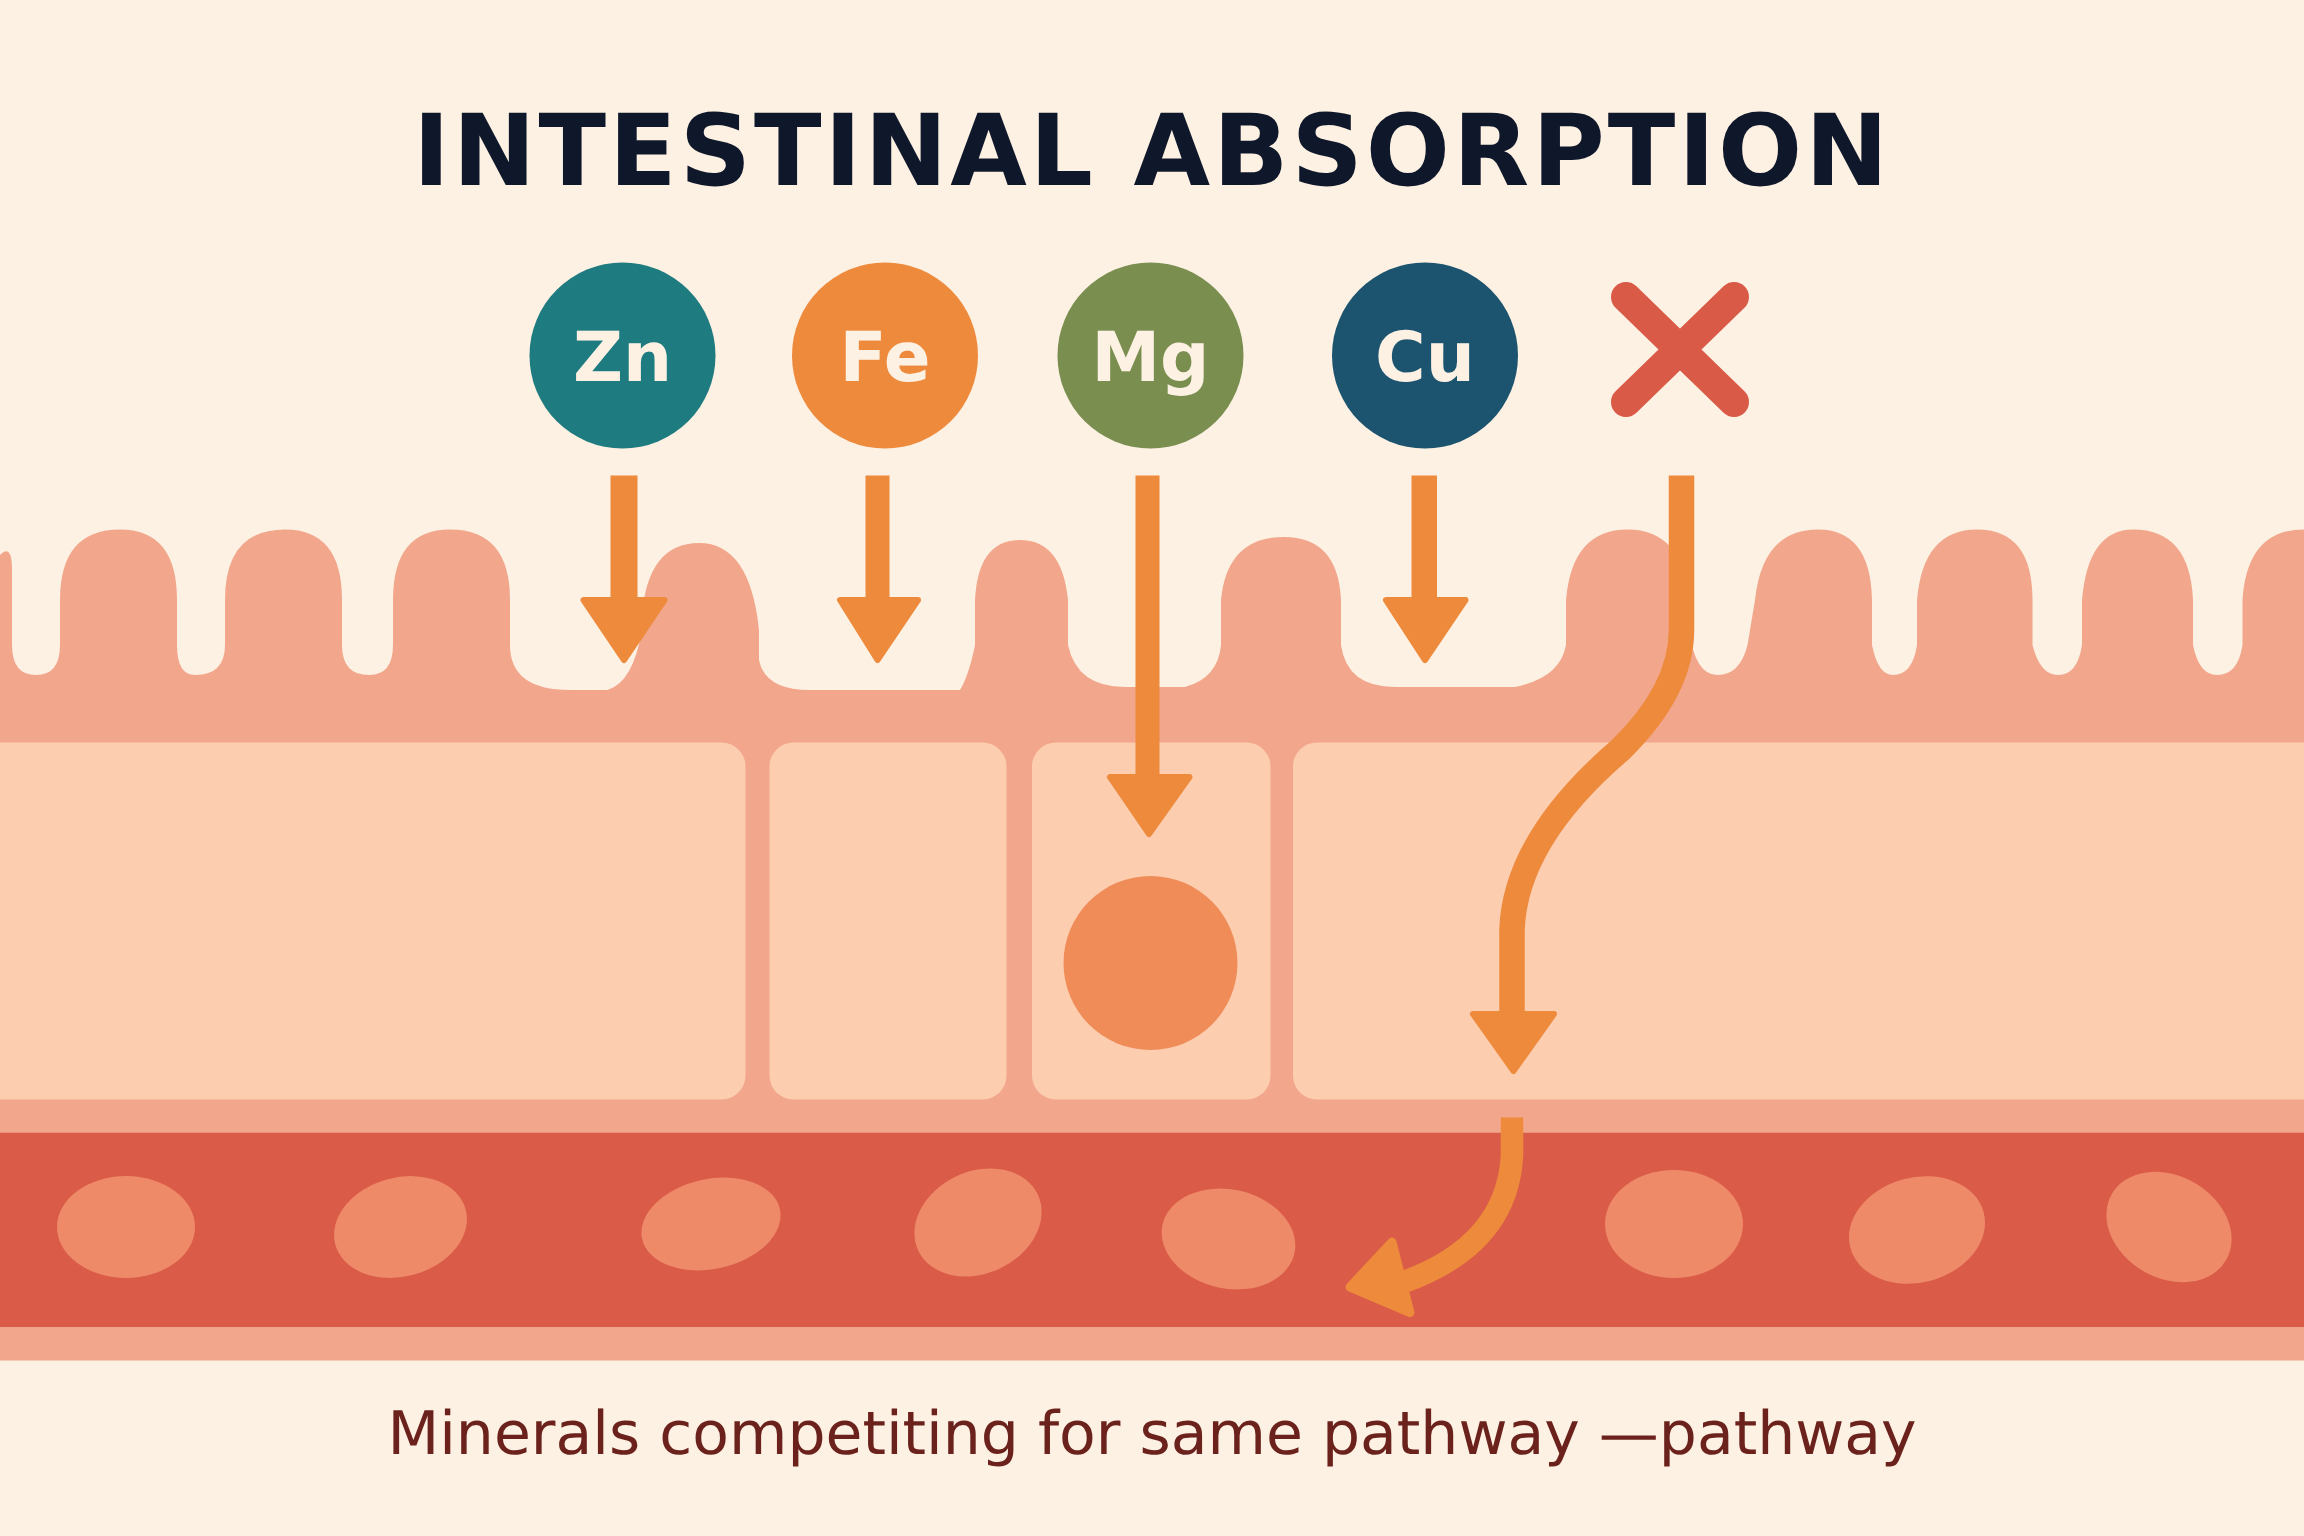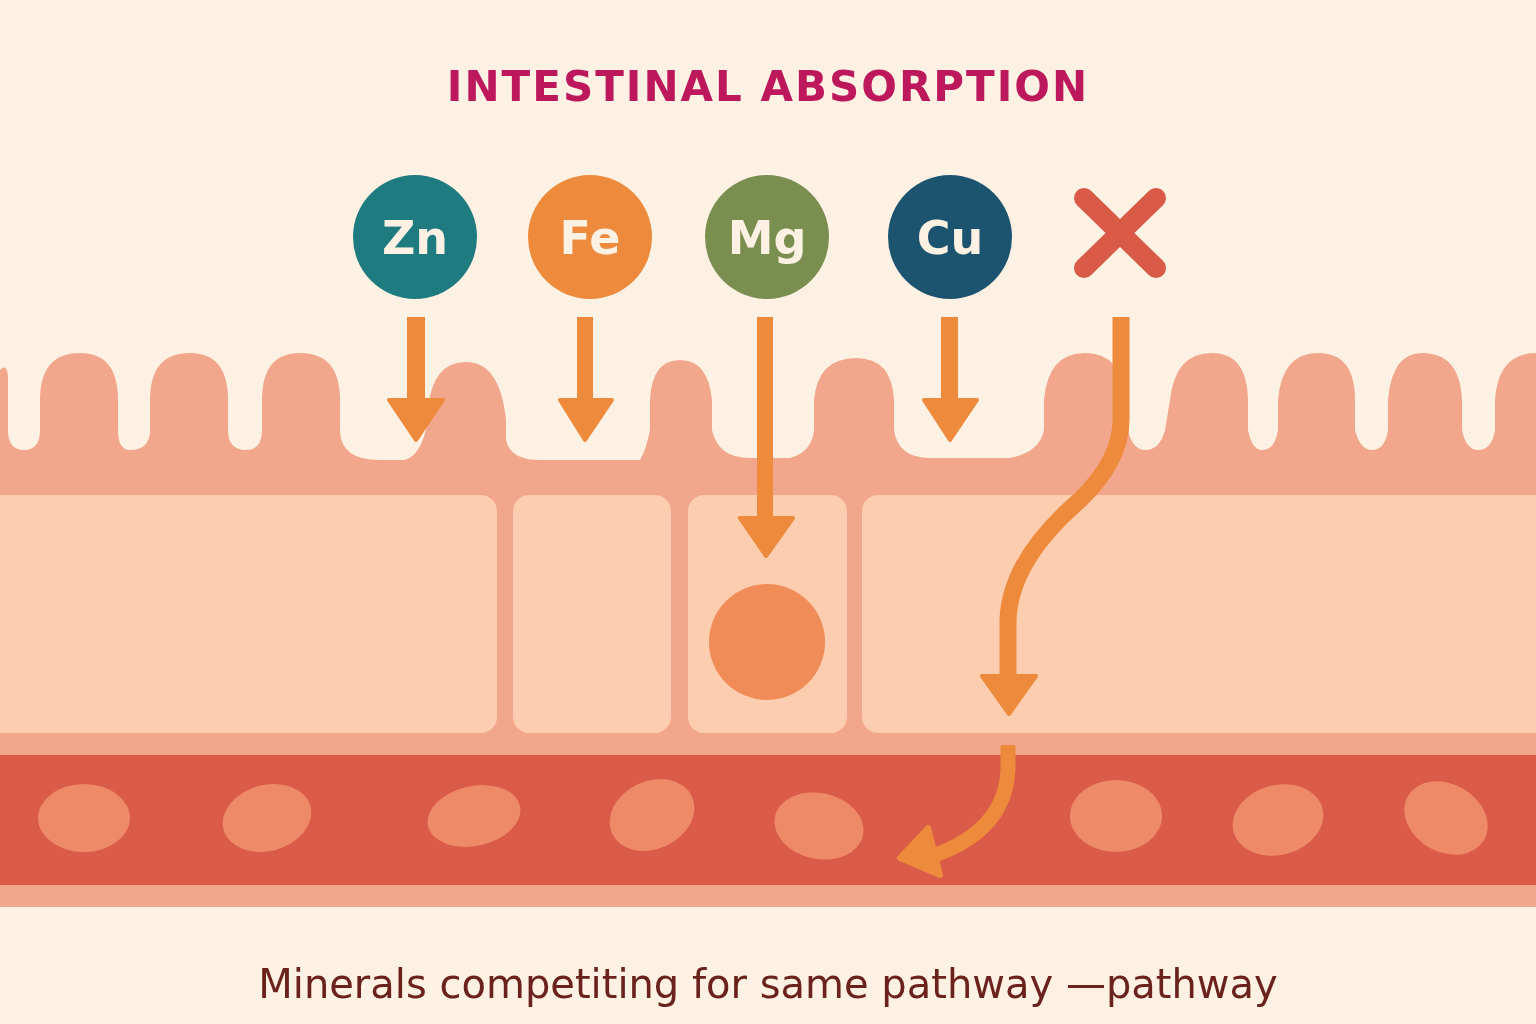--- a/index.html
+++ b/index.html
@@ -6,28 +6,28 @@
   body {
     width: 1536px; height: 1024px; overflow: hidden;
     background: #FDF1E3;
     position: relative;
     font-family: "Liberation Sans", sans-serif;
   }
   #title {
     position: absolute; left: 0; top: 62px; width: 1536px;
     text-align: center;
     font-family: "DejaVu Sans", sans-serif;
-    font-weight: bold; font-size: 42px; letter-spacing: 2px;
-    color: #be185d;
+    font-weight: bold; font-size: 66px; letter-spacing: 2px;
+    color: #0f172a;
   }
   #caption {
     position: absolute; left: 0; top: 933px; width: 1536px;
     text-align: center;
     font-family: "DejaVu Sans", sans-serif;
-    font-size: 40px; color: #6B221C; margin-top: 28px;
+    font-size: 40px; color: #6B221C;
   }
   svg#diagram { position: absolute; left: 0; top: 0; }
   .mineral-label {
     font-family: "DejaVu Sans", sans-serif;
     font-weight: bold; font-size: 46px; fill: #FDF1E3;
   }
 </style>
 </head>
 <body>
 

